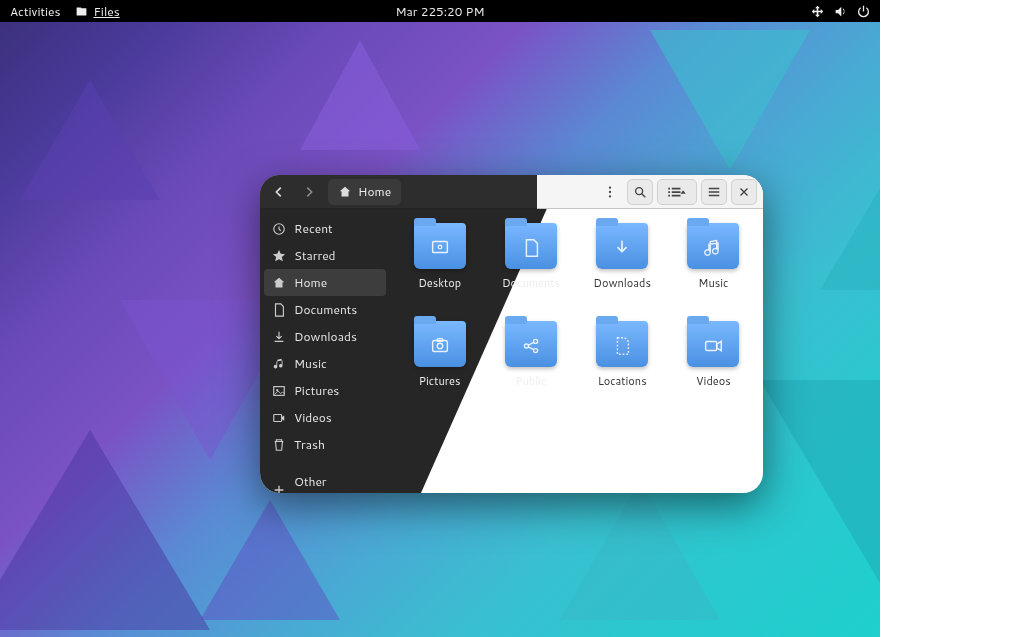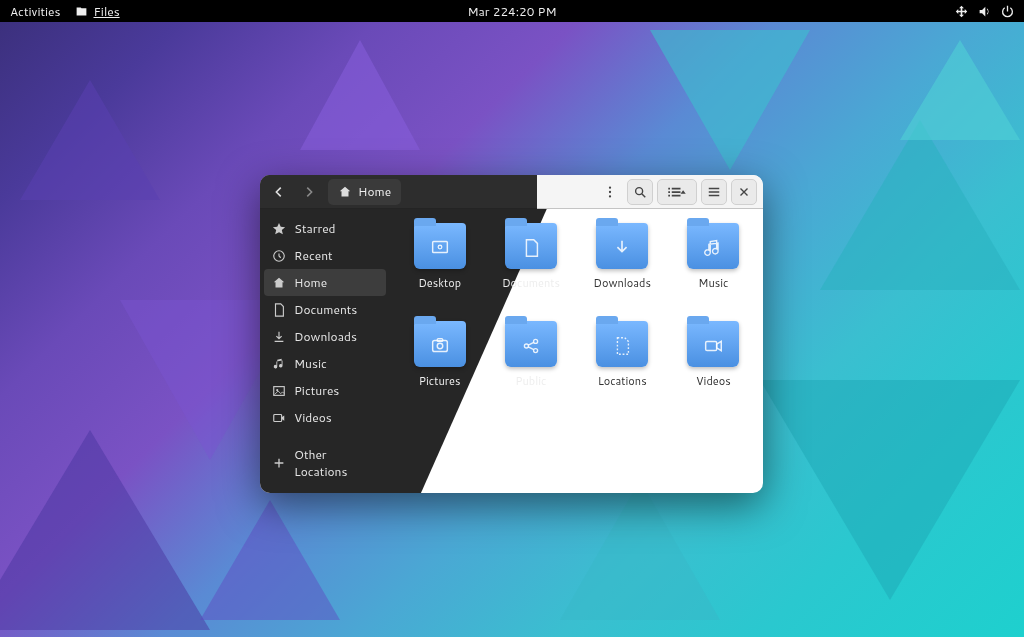--- a/index.html
+++ b/index.html
@@ -1,21 +1,21 @@
 <!DOCTYPE html>
 <html><head>
 <meta charset="utf-8">
 <style>
 * { margin: 0; padding: 0; box-sizing: border-box; font-family: -apple-system, "Cantarell", "Segoe UI", sans-serif; }
 html, body { width: 1024px; height: 637px; overflow: hidden; }
 
 
 .desktop {
   position: relative;
-  width: 1024px; height: 637px;
+  width: 880px; height: 637px;
   background:
     linear-gradient(135deg,
       #3a2f7a 0%, #4a3a9a 12%, #6a4ab8 24%, #7a52c4 36%,
       #5a8ad4 48%, #4aa8d4 60%, #3abfd0 72%, #2ac8cf 84%, #1ed0ce 100%);
   overflow: hidden;
 }
 .tri { position: absolute; width: 0; height: 0; opacity: .55; }
 
 
 .topbar {
@@ -25,21 +25,21 @@
 }
 .topbar .left { display: flex; gap: 14px; align-items: center; }
 .topbar .center { position: absolute; left: 50%; transform: translateX(-50%); display: flex; }
 .topbar .right { margin-left: auto; display: flex; gap: 10px; align-items: center; }
 .topbar .app { display: flex; align-items: center; gap: 6px; text-decoration: underline; }
 .topbar svg { width: 13px; height: 13px; fill: #eee; }
 
 
 .window {
   position: absolute; left: 260px; top: 175px; width: 503px; height: 318px;
-  border-radius: 10px; overflow: hidden;
+  border-radius: 20px; overflow: hidden;
   box-shadow: 0 12px 40px rgba(0,0,0,.5);
   background: #fff;
 }
 .window::before { 
   content: ""; position: absolute; inset: 0;
   background: #262626;
   clip-path: polygon(0 0, 60% 0, 32% 100%, 0 100%);
   z-index: 0;
 }
 
@@ -131,21 +131,21 @@
       <span>Activities</span>
       <span class="app">
         <svg viewBox="0 0 16 16">
             <path d="M2 3h5l1 1h6v9H2z"></path>
           </svg>
         <span>Files</span>
       </span>
     </div>
     <div class="center">
       <span>Mar 22</span>
-      <span>4:20 PM</span>
+      <span>5:20 PM</span>
     </div>
     <div class="right">
       <svg viewBox="0 0 16 16">
           <path d="M8 1l3 3H9v3h3V5l3 3-3 3V9H9v3h2l-3 3-3-3h2V9H4v2L1 8l3-3v2h3V4H5z"></path>
         </svg>
       <svg viewBox="0 0 16 16">
           <path d="M2 6h3l4-4v12l-4-4H2zM11 4a5 5 0 010 8v-1.5a3.5 3.5 0 000-5z"></path>
         </svg>
       <svg viewBox="0 0 16 16">
           <path d="M8 1v7M4.5 3.5a6 6 0 107 0" fill="none" stroke="#eee" stroke-width="1.6"></path>
@@ -199,30 +199,30 @@
       <div class="hb-btn hb-light boxed">
         <svg viewBox="0 0 16 16">
             <path d="M4 4l8 8M12 4l-8 8" stroke="#444" stroke-width="1.6"></path>
           </svg>
       </div>
     </div>
 
     <div class="sidebar">
       <div class="sb-item">
         <svg viewBox="0 0 16 16">
-            <path d="M8 1l2 4.5 5 .4-3.8 3.3 1.2 4.8L8 11.6 3.6 14l1.2-4.8L1 5.9l5-.4z"></path>
-          </svg>
-        <span>Starred</span>
-      </div>
-      <div class="sb-item">
-        <svg viewBox="0 0 16 16">
             <circle cx="8" cy="8" r="6" fill="none" stroke="#ccc" stroke-width="1.3"></circle>
             <path d="M8 5v3l2 2" stroke="#ccc" stroke-width="1.3" fill="none"></path>
           </svg>
         <span>Recent</span>
+      </div>
+      <div class="sb-item">
+        <svg viewBox="0 0 16 16">
+            <path d="M8 1l2 4.5 5 .4-3.8 3.3 1.2 4.8L8 11.6 3.6 14l1.2-4.8L1 5.9l5-.4z"></path>
+          </svg>
+        <span>Starred</span>
       </div>
       <div class="sb-item active">
         <svg viewBox="0 0 16 16">
             <path d="M8 2l6 5h-2v6H4V7H2z"></path>
           </svg>
         <span>Home</span>
       </div>
       <div class="sb-item">
         <svg viewBox="0 0 16 16">
             <path d="M4 1h6l3 3v11H4z" fill="none" stroke="#ccc" stroke-width="1.3"></path>
@@ -248,20 +248,26 @@
             <path d="M3 12l4-4 3 3 2-2 2 2" fill="none" stroke="#ccc"></path>
           </svg>
         <span>Pictures</span>
       </div>
       <div class="sb-item">
         <svg viewBox="0 0 16 16">
             <rect x="2" y="4" width="9" height="8" rx="1" fill="none" stroke="#ccc" stroke-width="1.3"></rect>
             <path d="M11 7l3-2v6l-3-2z"></path>
           </svg>
         <span>Videos</span>
+      </div>
+      <div class="sb-item">
+        <svg viewBox="0 0 16 16">
+            <path d="M3 4h10M5 4V2h6v2M4 4l1 10h6l1-10" fill="none" stroke="#ccc" stroke-width="1.3"></path>
+          </svg>
+        <span>Trash</span>
       </div>
       <div class="sb-item sb-sep">
         <svg viewBox="0 0 16 16">
             <path d="M8 3v10M3 8h10" stroke="#ccc" stroke-width="1.5"></path>
           </svg>
         <span>Other Locations</span>
       </div>
     </div>
 
     <div class="content">

